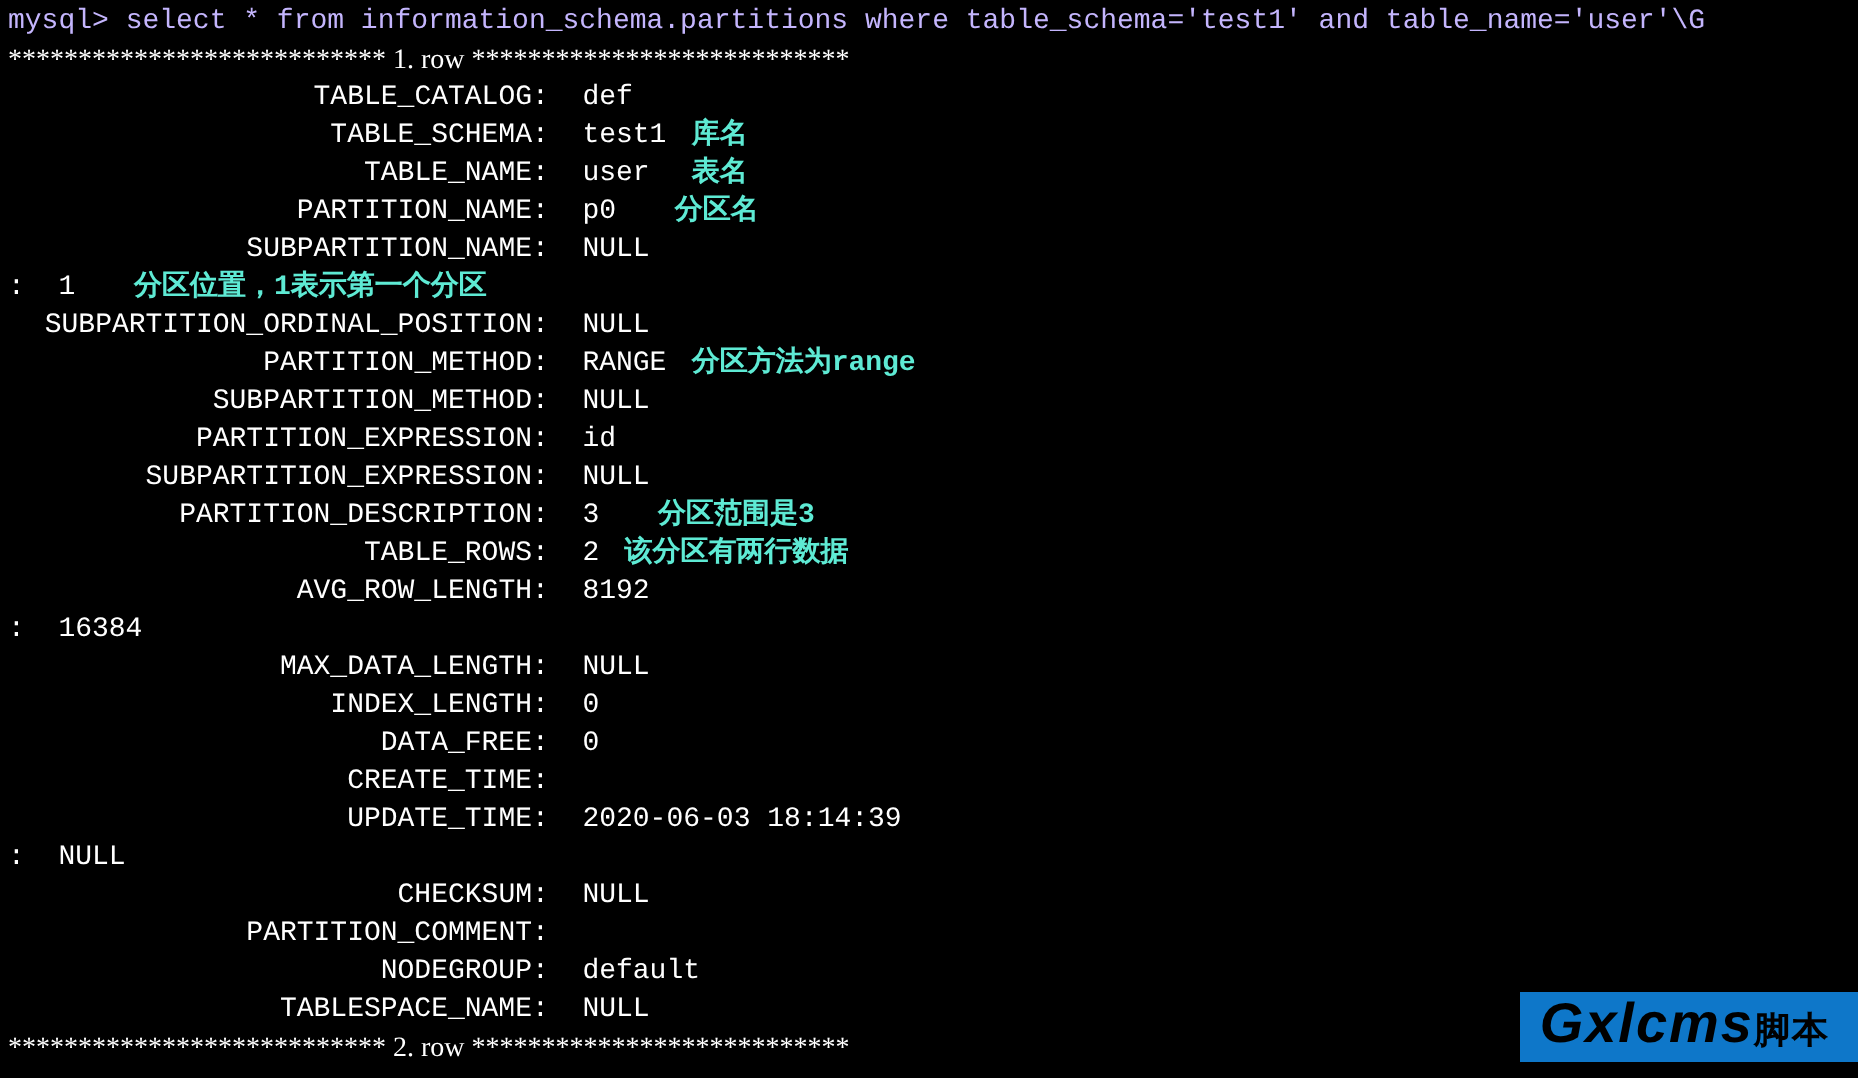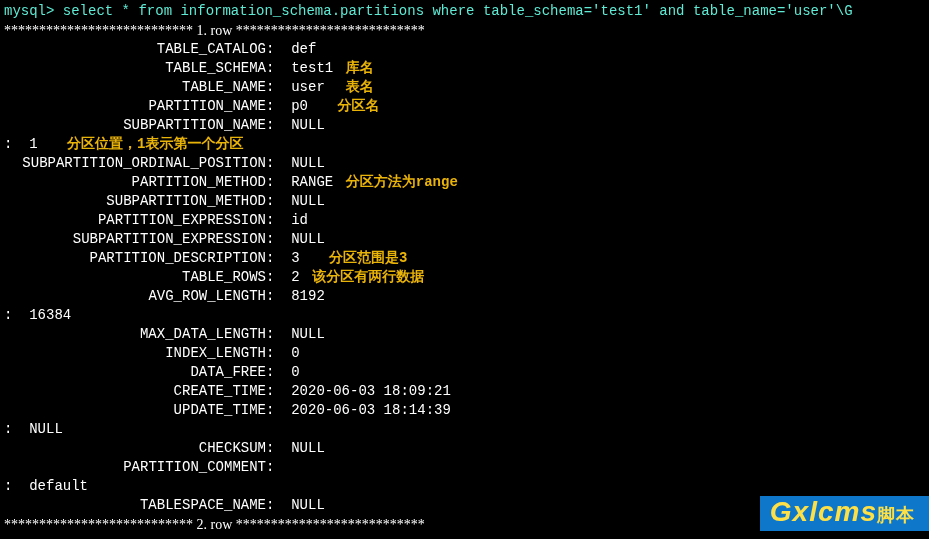--- a/index.html
+++ b/index.html
@@ -13,21 +13,21 @@
       font-size: 14px;
       color: #fff;
       width: 929px;
       height: 539px;
       overflow: hidden;
       padding: 2px 4px;
       line-height: 19px;
       position: relative;
     }
     .cmd-line {
-      color: #5eead4;
+      color: #c4b5fd;
       white-space: pre;
     }
     .row-sep {
       color: #fff;
       white-space: pre;
       font-family: Liberation Serif, serif;
     }
     .field-row {
       display: flex;
       white-space: pre;
@@ -40,30 +40,30 @@
     }
     .colon {
       color: #fff;
       padding: 0 1ch 0 0;
     }
     .value {
       color: #fff;
       flex-shrink: 0;
     }
     .annot {
-      color: #eab308;
+      color: #5eead4;
       padding-left: 1.5ch;
       font-weight: bold;
     }
     .watermark {
       position: absolute;
       bottom: 8px;
       right: 0;
       background: #0e77c9;
-      color: #fde047;
+      color: #000000;
       font-family: Arial, sans-serif;
       font-size: 28px;
       font-weight: bold;
       font-style: italic;
       padding: 6px 14px 6px 10px;
       letter-spacing: 1px;
     }
     .watermark .sm {
       font-size: 18px;
       font-style: normal;
@@ -89,24 +89,24 @@
     <div class="field-row"><span class="label">SUBPARTITION_METHOD</span><span class="colon">: </span><span class="value">NULL</span></div>
     <div class="field-row"><span class="label">PARTITION_EXPRESSION</span><span class="colon">: </span><span class="value">id  </span></div>
     <div class="field-row"><span class="label">SUBPARTITION_EXPRESSION</span><span class="colon">: </span><span class="value">NULL</span></div>
     <div class="field-row"><span class="label">PARTITION_DESCRIPTION</span><span class="colon">: </span><span class="value">3  </span><span class="annot">分区范围是3</span></div>
     <div class="field-row"><span class="label">TABLE_ROWS</span><span class="colon">: </span><span class="value">2</span><span class="annot">该分区有两行数据</span></div>
     <div class="field-row"><span class="label">AVG_ROW_LENGTH</span><span class="colon">: </span><span class="value">8192</span></div>
     <div class="field-row"><span class="colon">: </span><span class="value">16384</span></div>
     <div class="field-row"><span class="label">MAX_DATA_LENGTH</span><span class="colon">: </span><span class="value">NULL</span></div>
     <div class="field-row"><span class="label">INDEX_LENGTH</span><span class="colon">: </span><span class="value">0</span></div>
     <div class="field-row"><span class="label">DATA_FREE</span><span class="colon">: </span><span class="value">0</span></div>
-    <div class="field-row"><span class="label">CREATE_TIME</span><span class="colon">: </span><span class="value">2020-06-03 18:09:21</span></div>
+    <div class="field-row"><span class="label">CREATE_TIME</span><span class="colon">: </span></div>
     <div class="field-row"><span class="label">UPDATE_TIME</span><span class="colon">: </span><span class="value">2020-06-03 18:14:39</span></div>
     <div class="field-row"><span class="colon">: </span><span class="value">NULL</span></div>
     <div class="field-row"><span class="label">CHECKSUM</span><span class="colon">: </span><span class="value">NULL</span></div>
     <div class="field-row"><span class="label">PARTITION_COMMENT</span><span class="colon">: </span><span class="value"></span></div>
-    <div class="field-row"><span class="colon">: </span><span class="value">default</span></div>
+    <div class="field-row"><span class="label">NODEGROUP</span><span class="colon">: </span><span class="value">default</span></div>
     <div class="field-row"><span class="label">TABLESPACE_NAME</span><span class="colon">: </span><span class="value">NULL</span></div>
   </div>
 
 <div class="row-sep">*************************** 2. row ***************************</div>
 
 <div class="watermark"><span>Gxlcms</span><span class="sm">脚本</span></div>
 
 </body></html>

